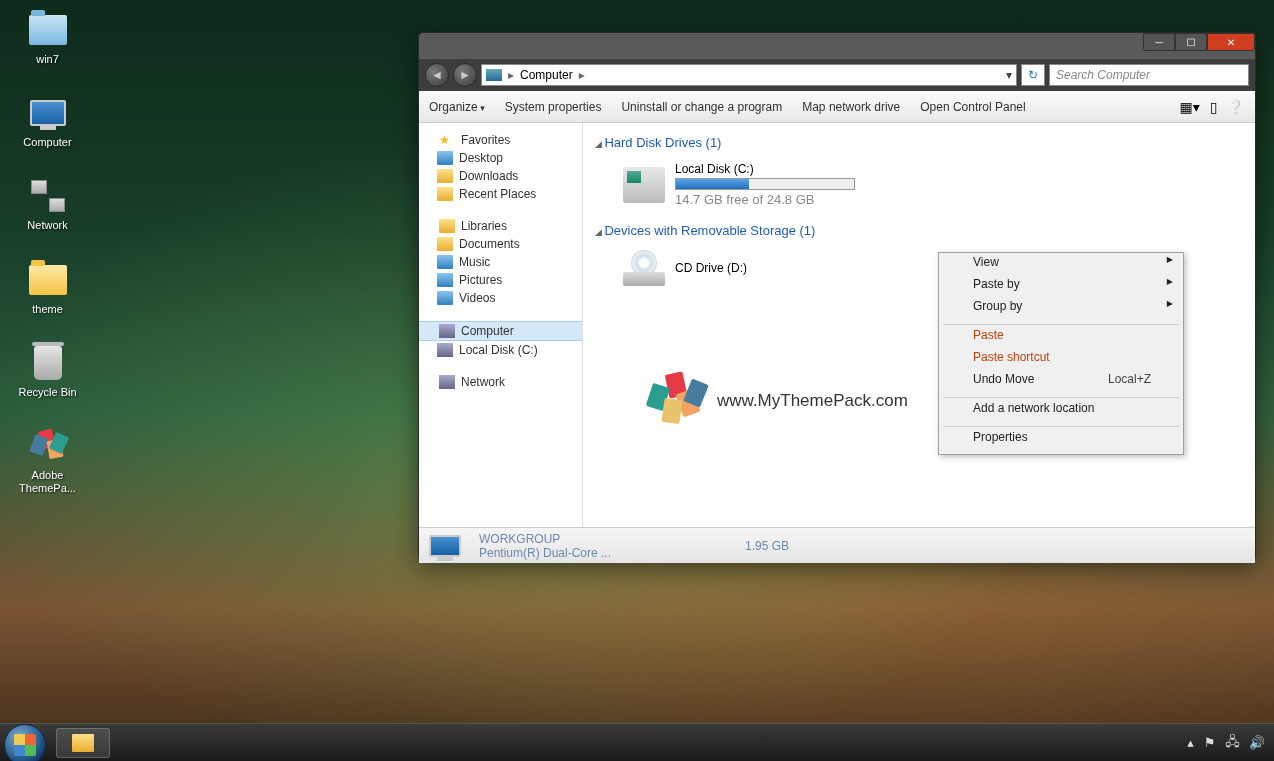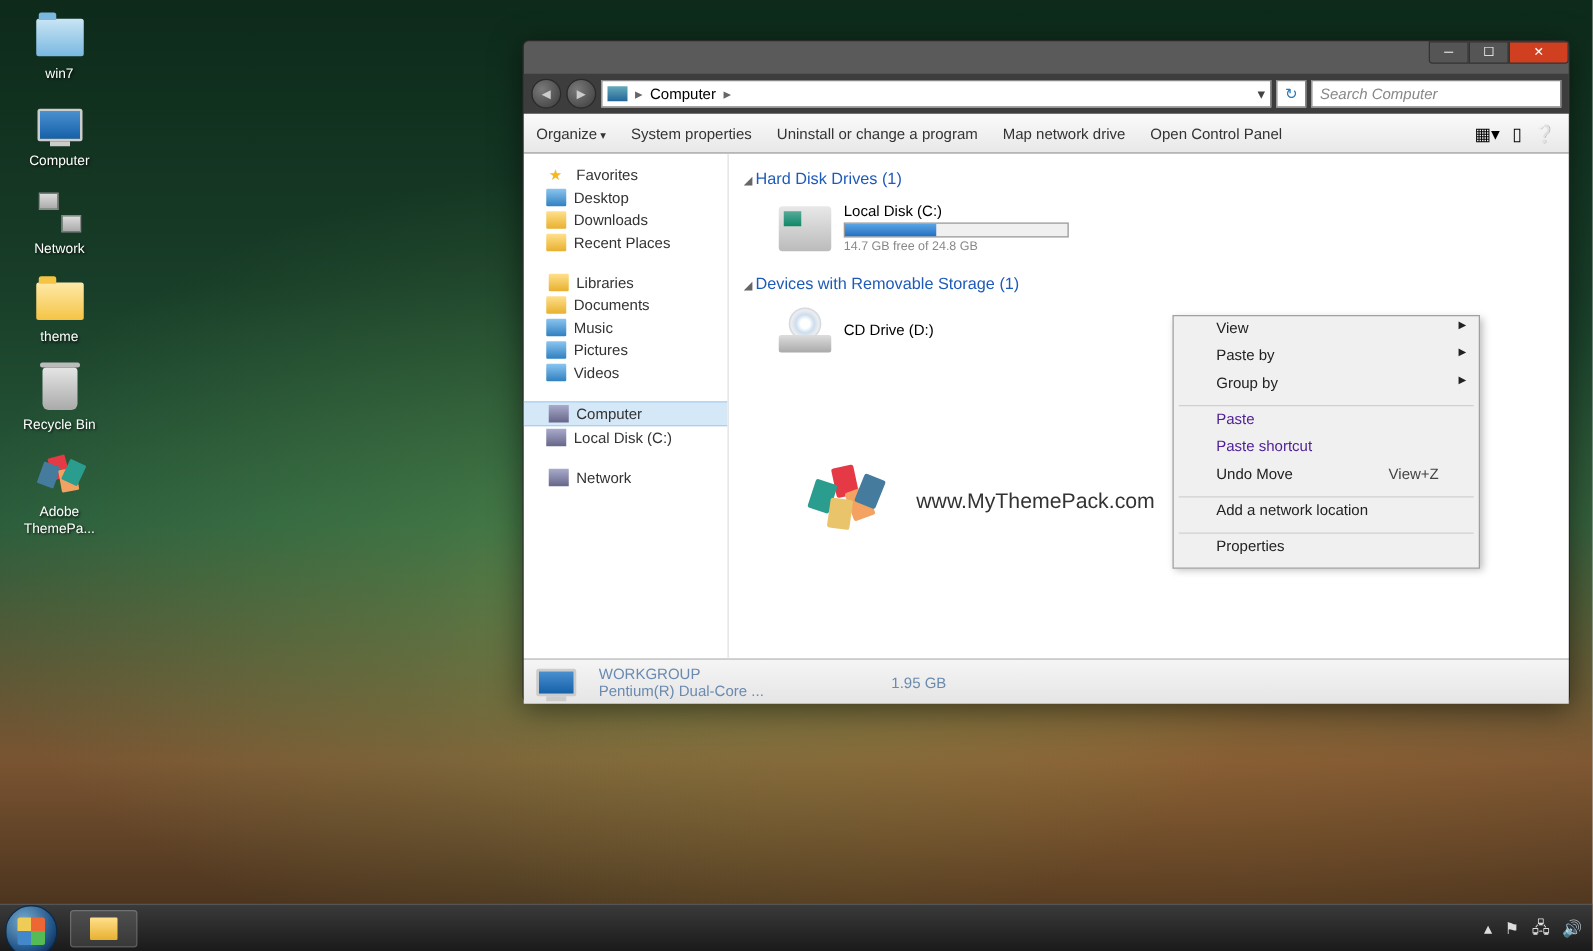--- a/index.html
+++ b/index.html
@@ -1,19 +1,19 @@
 <!DOCTYPE html>
 <html><head>
 <meta charset="utf-8">
 <style>
 *{margin:0;padding:0;box-sizing:border-box;font-family:"Segoe UI",Tahoma,sans-serif;font-size:12px}
 body{width:1274px;height:761px;overflow:hidden;position:relative;background:linear-gradient(180deg,#0a2518 0%,#1a3d2a 40%,#2d5a3d 60%,#6b4a2e 85%,#3a2818 100%)}
 .wallpaper{position:absolute;inset:0;background:linear-gradient(180deg,#0d2a1a 0%,#183d28 30%,#2a5d3c 55%,#7a5432 80%,#3d2a18 100%)}
 .wallpaper::before{content:"";position:absolute;inset:0;background:radial-gradient(ellipse at 40% 60%,rgba(140,200,100,.3),transparent 50%),radial-gradient(ellipse at 70% 70%,rgba(200,140,60,.25),transparent 45%)}
-.desktop-icons{position:absolute;top:10px;left:10px;display:flex;flex-direction:column;gap:14px;z-index:1}
+.desktop-icons{position:absolute;top:10px;left:10px;display:flex;flex-direction:column;gap:27px;z-index:1}
 .desktop-icon{width:75px;display:flex;flex-direction:column;align-items:center;gap:3px;cursor:pointer;color:#fff;text-shadow:1px 1px 2px rgba(0,0,0,.8)}
 .desktop-icon .ico{width:40px;height:40px;display:flex;align-items:center;justify-content:center}
 .desktop-icon .lbl{font-size:11px;text-align:center;line-height:1.2}
 .folder-ico{width:38px;height:30px;background:linear-gradient(#c9e5f5,#7ab8e0);border-radius:2px;position:relative}
 .folder-ico::before{content:"";position:absolute;top:-5px;left:2px;width:14px;height:6px;background:#7ab8e0;border-radius:2px 2px 0 0}
 .folder-yellow{background:linear-gradient(#ffe9a8,#f5c445)}
 .folder-yellow::before{background:#f5c445}
 .monitor-ico{width:36px;height:26px;background:linear-gradient(#4a90d0,#1560a8);border:2px solid #ccc;border-radius:2px;position:relative}
 .monitor-ico::after{content:"";position:absolute;bottom:-6px;left:50%;transform:translateX(-50%);width:16px;height:4px;background:#ccc}
 .network-ico{width:38px;height:32px;position:relative}
@@ -65,37 +65,37 @@
 .cat-header::before{content:"◢ ";font-size:9px;color:#666}
 .drive{display:flex;align-items:center;gap:10px;padding:4px 0 12px 28px}
 .drive-ico{width:42px;height:36px;background:linear-gradient(#e8e8e8,#bbb);border-radius:3px;position:relative;flex-shrink:0}
 .drive-ico::before{content:"";position:absolute;top:4px;left:4px;width:14px;height:12px;background:linear-gradient(#5a9,#186)}
 .cd-ico{width:42px;height:36px;position:relative;flex-shrink:0}
 .cd-ico::before{content:"";position:absolute;top:0;left:8px;width:26px;height:26px;border-radius:50%;background:radial-gradient(circle,#fff 20%,#cde 40%,#eee 60%,#abc 80%)}
 .cd-ico::after{content:"";position:absolute;bottom:0;left:0;width:42px;height:14px;background:linear-gradient(#ddd,#aaa);border-radius:2px}
 .drive-info{display:flex;flex-direction:column;gap:2px}
 .drive-bar{width:180px;height:12px;border:1px solid #999;background:#f0f0f0;position:relative}
 .drive-bar-fill{position:absolute;top:0;left:0;height:100%;background:linear-gradient(#5aa5e5,#2570c0);width:41%}
-.drive-sub{color:#888;font-size:10px}
-.watermark{position:absolute;top:250px;left:60px;display:flex;align-items:center;gap:20px}
+.drive-sub{color:#888;font-size:13px}
+.watermark{position:absolute;top:250px;left:60px;display:flex;align-items:center;gap:4px}
 .watermark-ico{width:70px;height:55px;position:relative}
 .watermark-ico span{position:absolute;width:18px;height:24px;border-radius:2px}
 .watermark-ico span:nth-child(1){background:#e63946;top:0;left:24px;transform:rotate(-12deg)}
 .watermark-ico span:nth-child(2){background:#2a9d8f;top:12px;left:6px;transform:rotate(18deg)}
 .watermark-ico span:nth-child(3){background:#f4a261;top:18px;left:36px;transform:rotate(-20deg)}
 .watermark-ico span:nth-child(4){background:#457b9d;top:8px;left:44px;transform:rotate(22deg)}
 .watermark-ico span:nth-child(5){background:#e9c46a;top:26px;left:20px;transform:rotate(8deg)}
 .watermark-txt{font-size:17px;color:#333;font-weight:500}
 .statusbar{height:36px;background:linear-gradient(#f5f5f5,#e5e5e5);border-top:1px solid #ccc;display:flex;align-items:center;padding:0 10px;gap:18px}
 .statusbar .monitor-ico{width:32px;height:22px}
 .status-col{display:flex;flex-direction:column;color:#6a8ab0;font-size:11px}
 .context-menu{position:absolute;top:252px;left:938px;width:246px;background:#f0f0f0;border:1px solid #a0a0a0;box-shadow:2px 2px 6px rgba(0,0,0,.25);z-index:20;padding:2px}
 .ctx-item{height:22px;display:flex;align-items:flex-start;padding:0 30px 0 32px;cursor:pointer;color:#222;position:relative}
 .ctx-item.hl{background:#bfdcf5;border:1px solid #8ab8e0}
-.ctx-item.dis{color:#4c1d95}
+.ctx-item.dis{color:#c2410c}
 .ctx-item.sub::after{content:"▶";position:absolute;right:8px;font-size:8px}
 .ctx-shortcut{margin-left:auto;color:#444}
 .ctx-sep{height:1px;background:#d0d0d0;margin:3px 2px}
 .taskbar{position:absolute;bottom:0;left:0;right:0;height:38px;background:linear-gradient(#3a3a3a,#1a1a1a);border-top:1px solid #555;display:flex;align-items:center;z-index:30}
 .start-orb{width:42px;height:42px;border-radius:50%;margin:0 6px -4px 4px;background:radial-gradient(circle at 35% 30%,#7ac,#258 60%,#013);border:1px solid #0a2a4a;cursor:pointer;position:relative;display:flex;align-items:center;justify-content:center}
 .start-orb::before{content:"";width:22px;height:22px;background:conic-gradient(#e63 0 25%,#5b5 25% 50%,#48c 50% 75%,#ec5 75% 100%);border-radius:2px}
 .task-item{width:54px;height:30px;background:rgba(255,255,255,.12);border:1px solid rgba(255,255,255,.2);border-radius:3px;margin-left:4px;display:flex;align-items:center;justify-content:center;cursor:pointer}
 .task-item .ico-fld{width:22px;height:18px}
 .tray{margin-left:auto;display:flex;align-items:center;gap:10px;padding-right:8px;color:#ddd}
 .tray span{cursor:pointer;font-size:13px}
@@ -273,21 +273,21 @@
         <div class="watermark-txt">www.MyThemePack.com</div>
       </div>
     </div>
   </div>
   <div class="statusbar">
     <div class="monitor-ico"></div>
     <div class="status-col" style="">
       <span>WORKGROUP</span>
       <span>Pentium(R) Dual-Core  ...</span>
     </div>
-    <div class="status-col" style="margin-left:84px">
+    <div class="status-col" style="margin-left:116px">
       <span>1.95 GB</span>
     </div>
   </div>
 </div>
 
 <div class="context-menu">
   <div class="ctx-item sub">
       <span>View</span>
     </div>
   <div class="ctx-item sub">
@@ -298,21 +298,21 @@
     </div>
   <div class="ctx-sep"></div>
   <div class="ctx-item dis">
       <span>Paste</span>
     </div>
   <div class="ctx-item dis">
       <span>Paste shortcut</span>
     </div>
   <div class="ctx-item">
       <span>Undo Move</span>
-      <span class="ctx-shortcut">View+Z</span>
+      <span class="ctx-shortcut">Local+Z</span>
     </div>
   <div class="ctx-sep"></div>
   <div class="ctx-item">
       <span>Add a network location</span>
     </div>
   <div class="ctx-sep"></div>
   <div class="ctx-item">
       <span>Properties</span>
     </div>
 </div>

